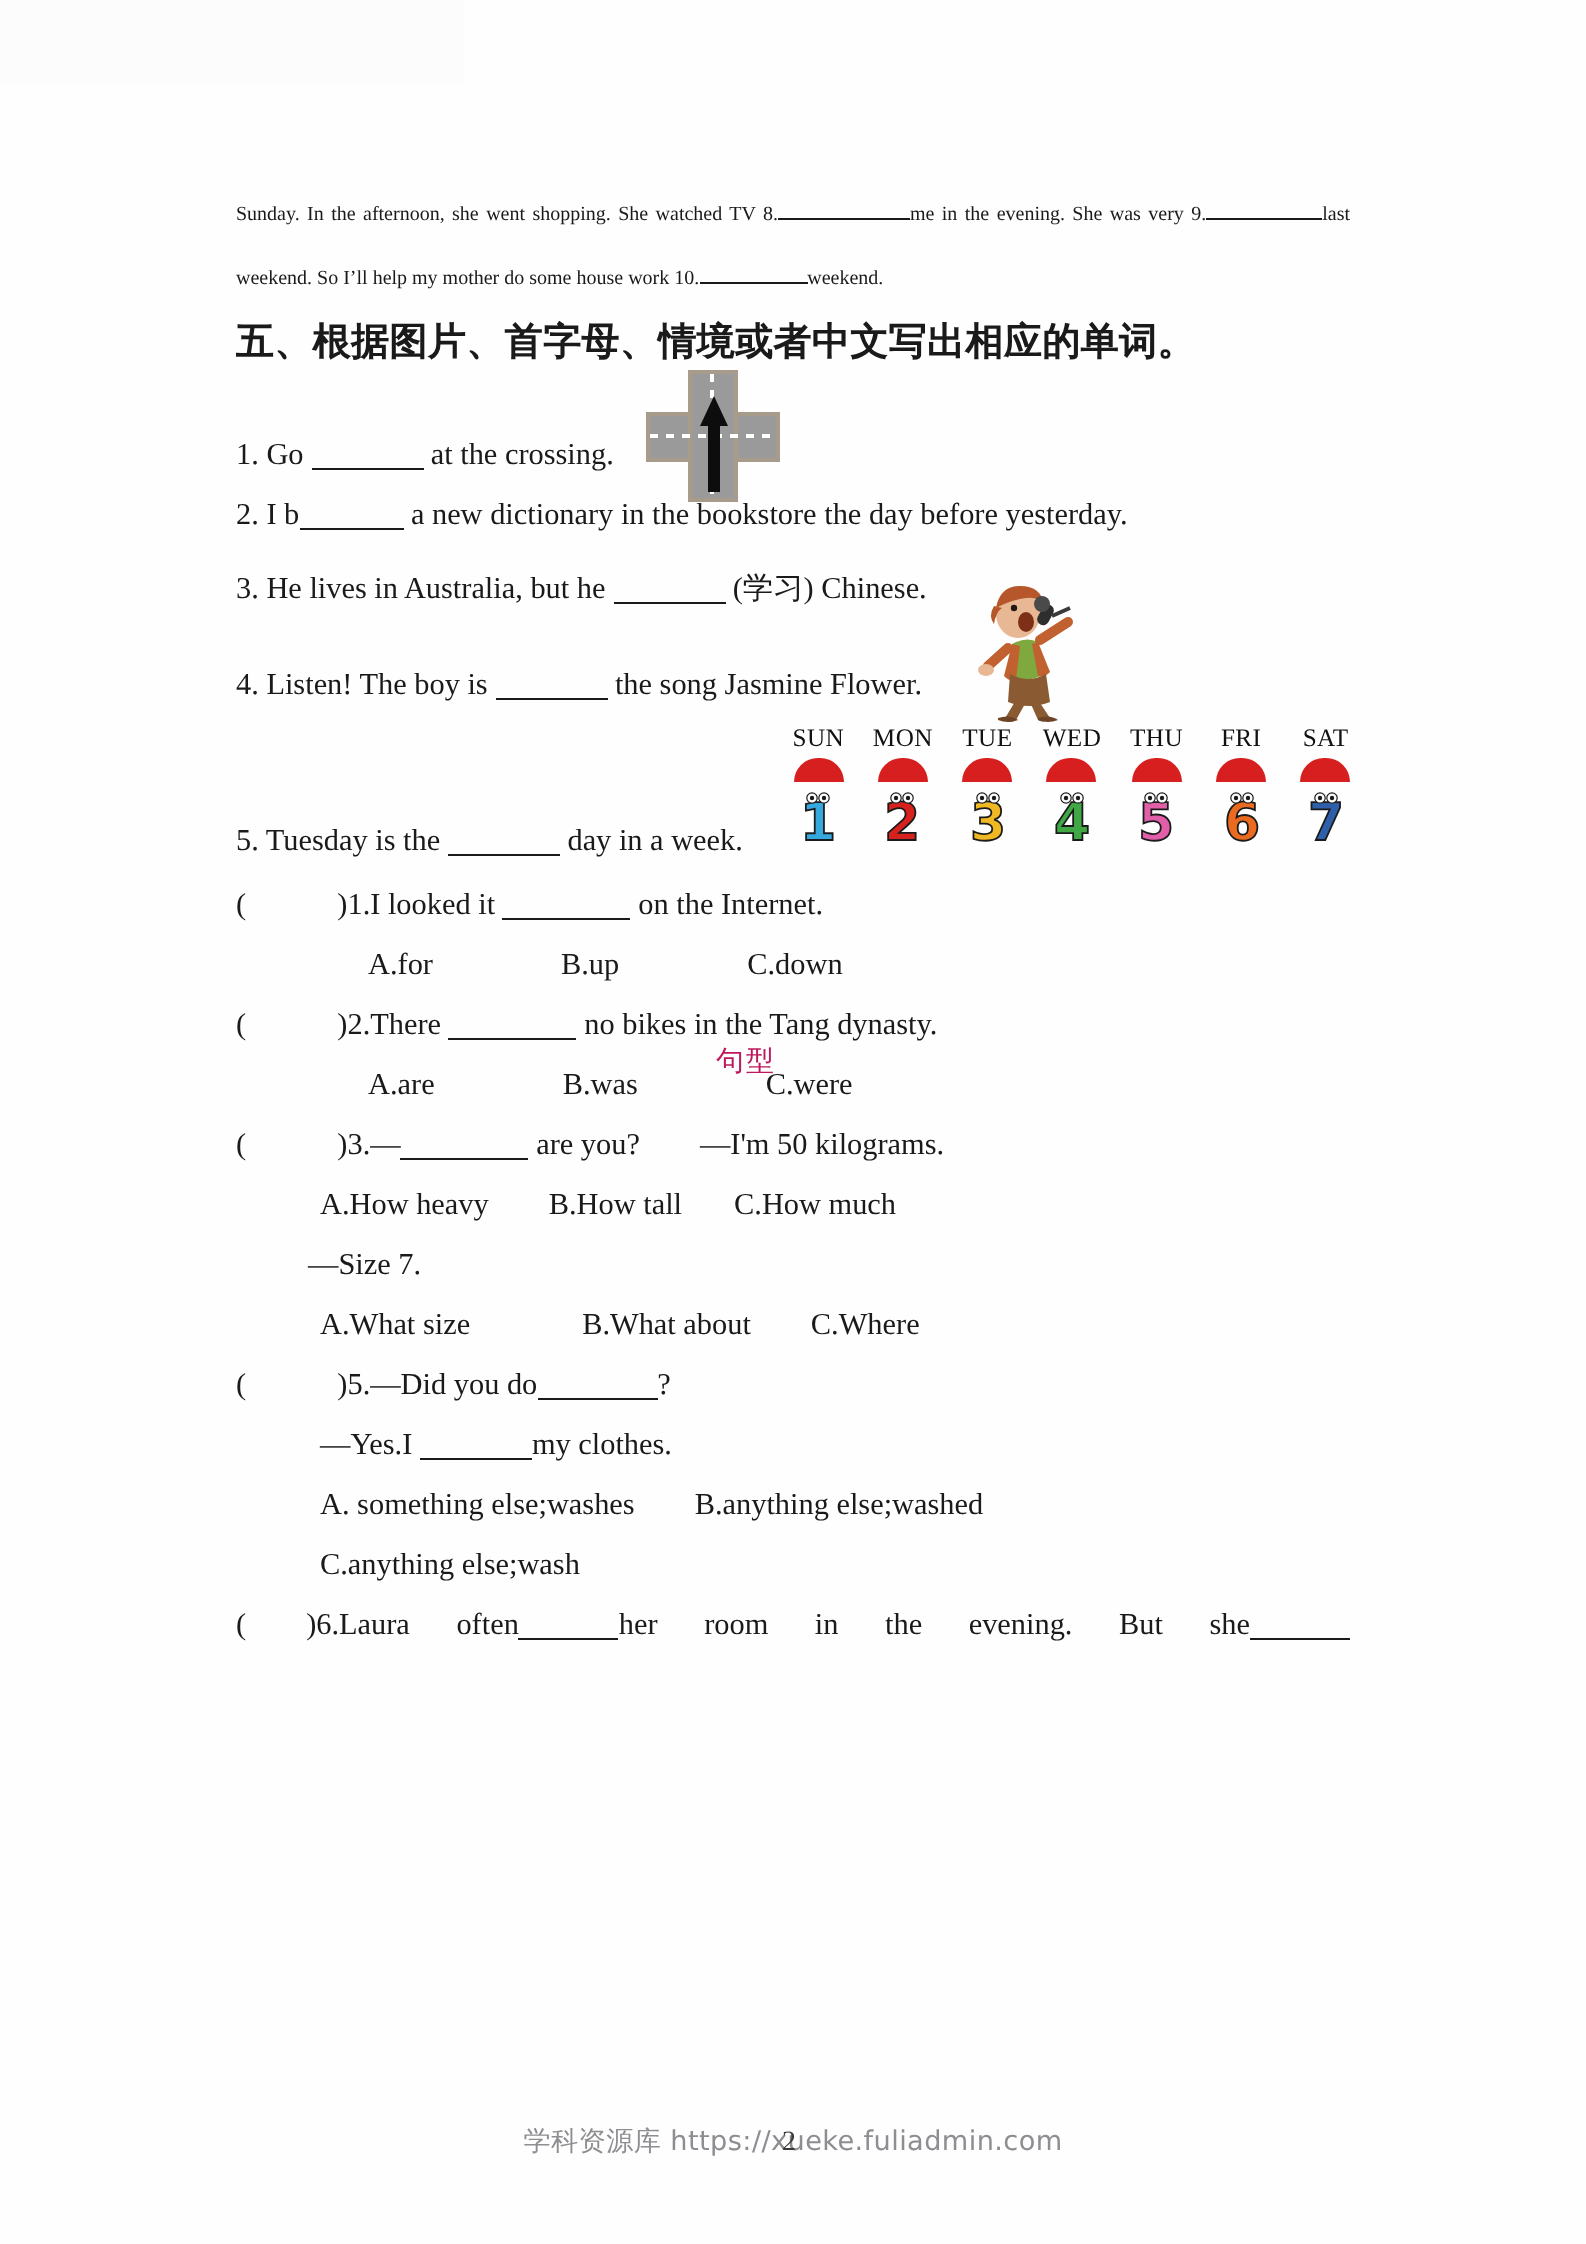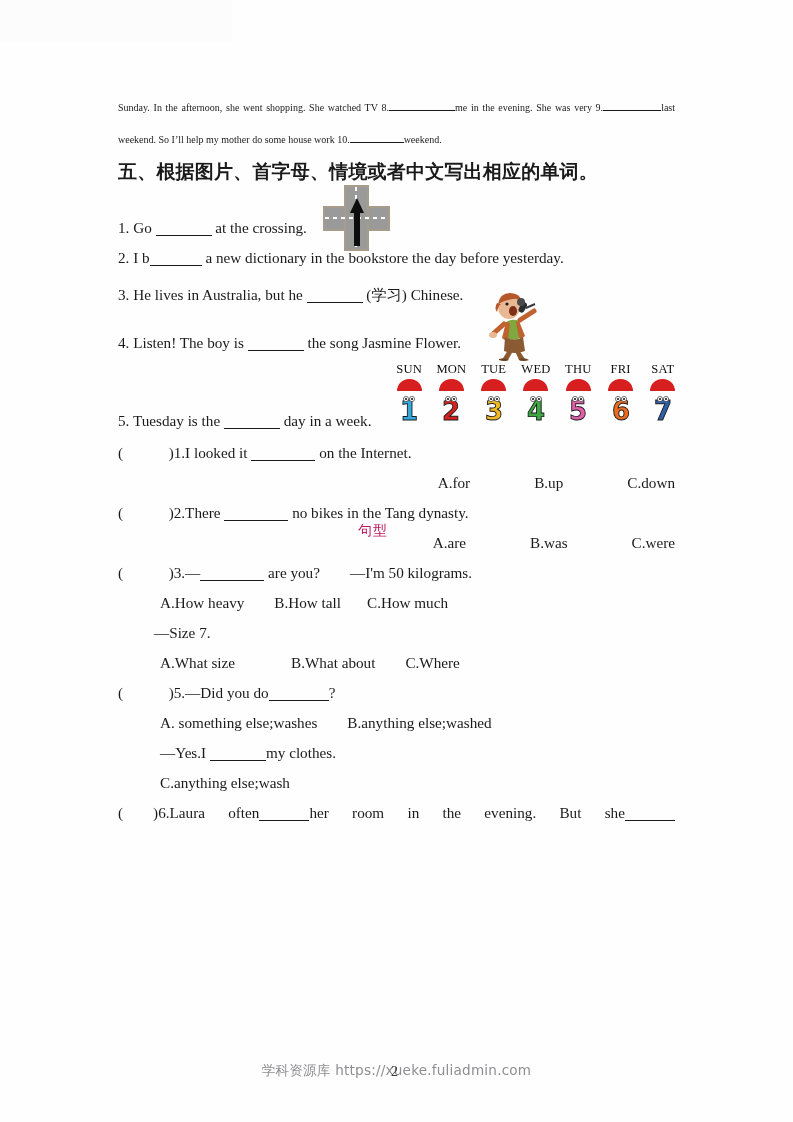--- a/index.html
+++ b/index.html
@@ -180,21 +180,21 @@
   .syntax-tag {
     position: absolute;
     left: 240px;
     top: 430px;
     font-family: "DejaVu Serif", "Liberation Serif", serif;
     font-size: 14px;
     color: #be185d;
     letter-spacing: 1px;
   }
 
-  .indent-a { padding-left: 66px; text-align: right; }
+  .indent-a { padding-left: 66px; }
   .indent-b { padding-left: 42px; }
   .indent-c { padding-left: 36px; }
 
   .opt-gap-1 { display: inline-block; width: 64px; }
   .opt-gap-2 { display: inline-block; width: 56px; }
   .opt-gap-3 { display: inline-block; width: 30px; }
   .opt-gap-4 { display: inline-block; width: 26px; }
 
   .q6 {
     display: flex;
@@ -428,25 +428,25 @@
     <div class="q-row indent-b">
       <span>A.What size</span><span class="opt-gap-2"></span><span>B.What about</span><span class="opt-gap-3"></span><span>C.Where</span>
     </div>
 
     <div class="q-row">
       <span>(</span>
       <span class="blank b38" style="border-bottom:none;"></span>
       <span>)</span><span>5.</span><span>—Did you do</span><span class="blank b60"></span><span>?</span>
     </div>
     <div class="q-row indent-b">
-      <span>A. something else;washes</span><span class="opt-gap-3"></span><span>B.anything else;washed</span>
-    </div>
-    <div class="q-row indent-b">
       <span>—Yes.I</span>
       <span class="blank b56"></span><span>my clothes.</span>
+    </div>
+    <div class="q-row indent-b">
+      <span>A. something else;washes</span><span class="opt-gap-3"></span><span>B.anything else;washed</span>
     </div>
     <div class="q-row indent-b">
       <span>C.anything else;wash</span>
     </div>
 
     <div class="q6">
       <span><span>(</span><span class="blank b38" style="border-bottom:none;width:30px;"></span><span>)</span><span>6.</span><span>Laura</span></span>
       <span><span>often</span><span class="blank b50"></span><span>her</span></span>
       <span>room</span>
       <span>in</span>

